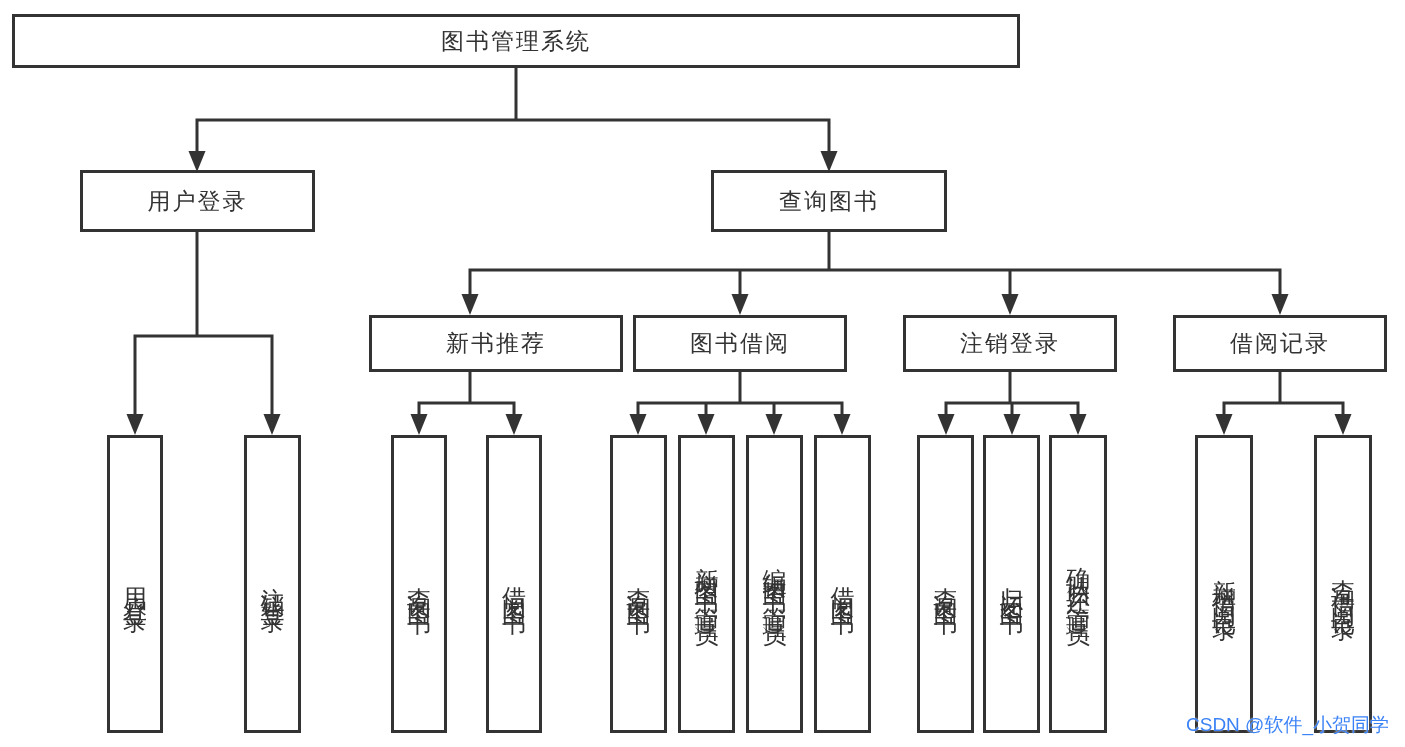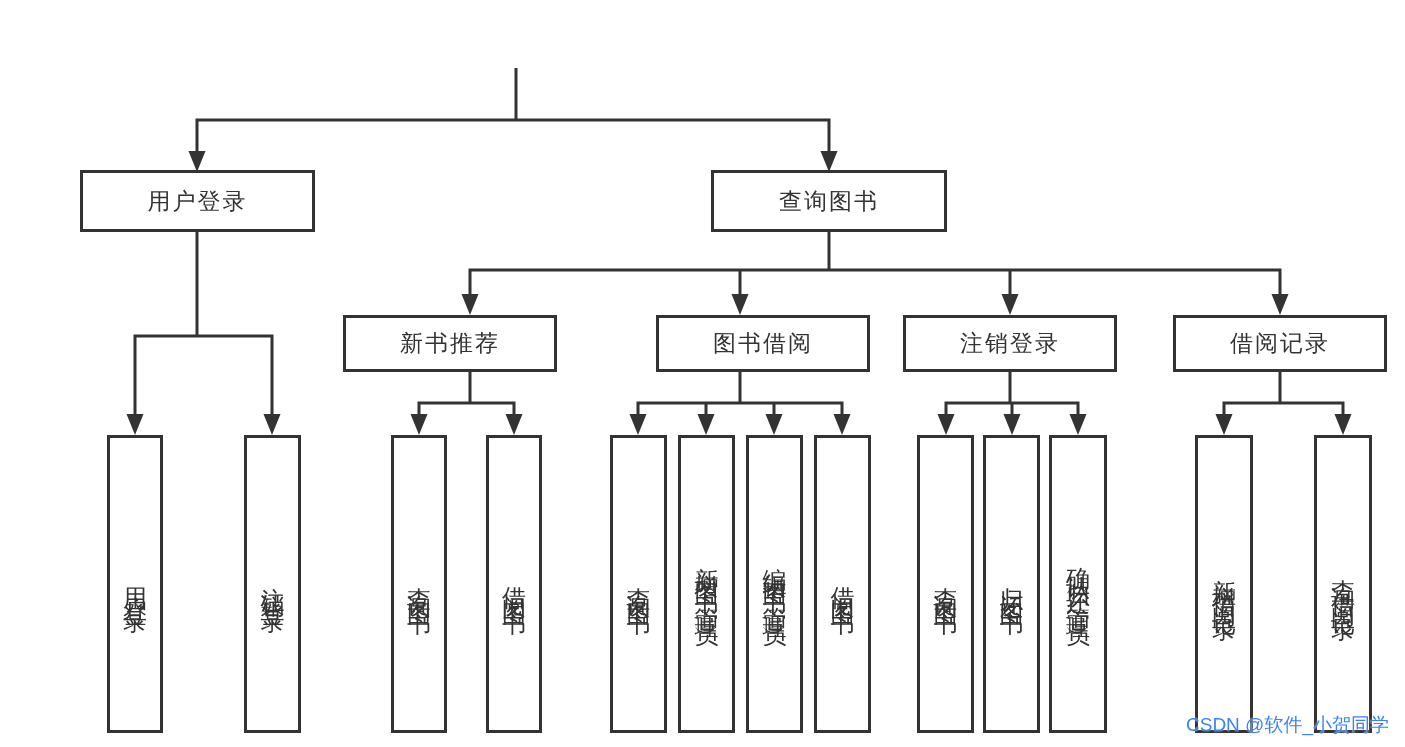--- a/index.html
+++ b/index.html
@@ -97,32 +97,35 @@
     </g>
 
     <g>
       <path d="M1280,372 L1280,404"></path>
       <path d="M1224,416 L1224,403 L1343,403 L1343,416"></path>
       <polygon points="1224,435 1215.5,414 1232.5,414"></polygon>
       <polygon points="1343,435 1334.5,414 1351.5,414"></polygon>
     </g>
   </svg>
 
+  <div class="box h-box" style="left:12px;top:14px;width:1008px;height:54px">
+    <span>图书管理系统</span>
+  </div>
 
   <div class="box h-box" style="left:80px;top:170px;width:235px;height:62px">
     <span>用户登录</span>
   </div>
   <div class="box h-box" style="left:711px;top:170px;width:236px;height:62px">
     <span>查询图书</span>
   </div>
 
-  <div class="box h-box" style="left:343px;top:315px;width:214px;height:57px">
+  <div class="box h-box" style="left:369px;top:315px;width:254px;height:57px">
     <span>新书推荐</span>
   </div>
-  <div class="box h-box" style="left:656px;top:315px;width:214px;height:57px">
+  <div class="box h-box" style="left:633px;top:315px;width:214px;height:57px">
     <span>图书借阅</span>
   </div>
   <div class="box h-box" style="left:903px;top:315px;width:214px;height:57px">
     <span>注销登录</span>
   </div>
   <div class="box h-box" style="left:1173px;top:315px;width:214px;height:57px">
     <span>借阅记录</span>
   </div>
 
   <div class="box v-box" style="left:107px;top:435px;width:56px;height:298px">

